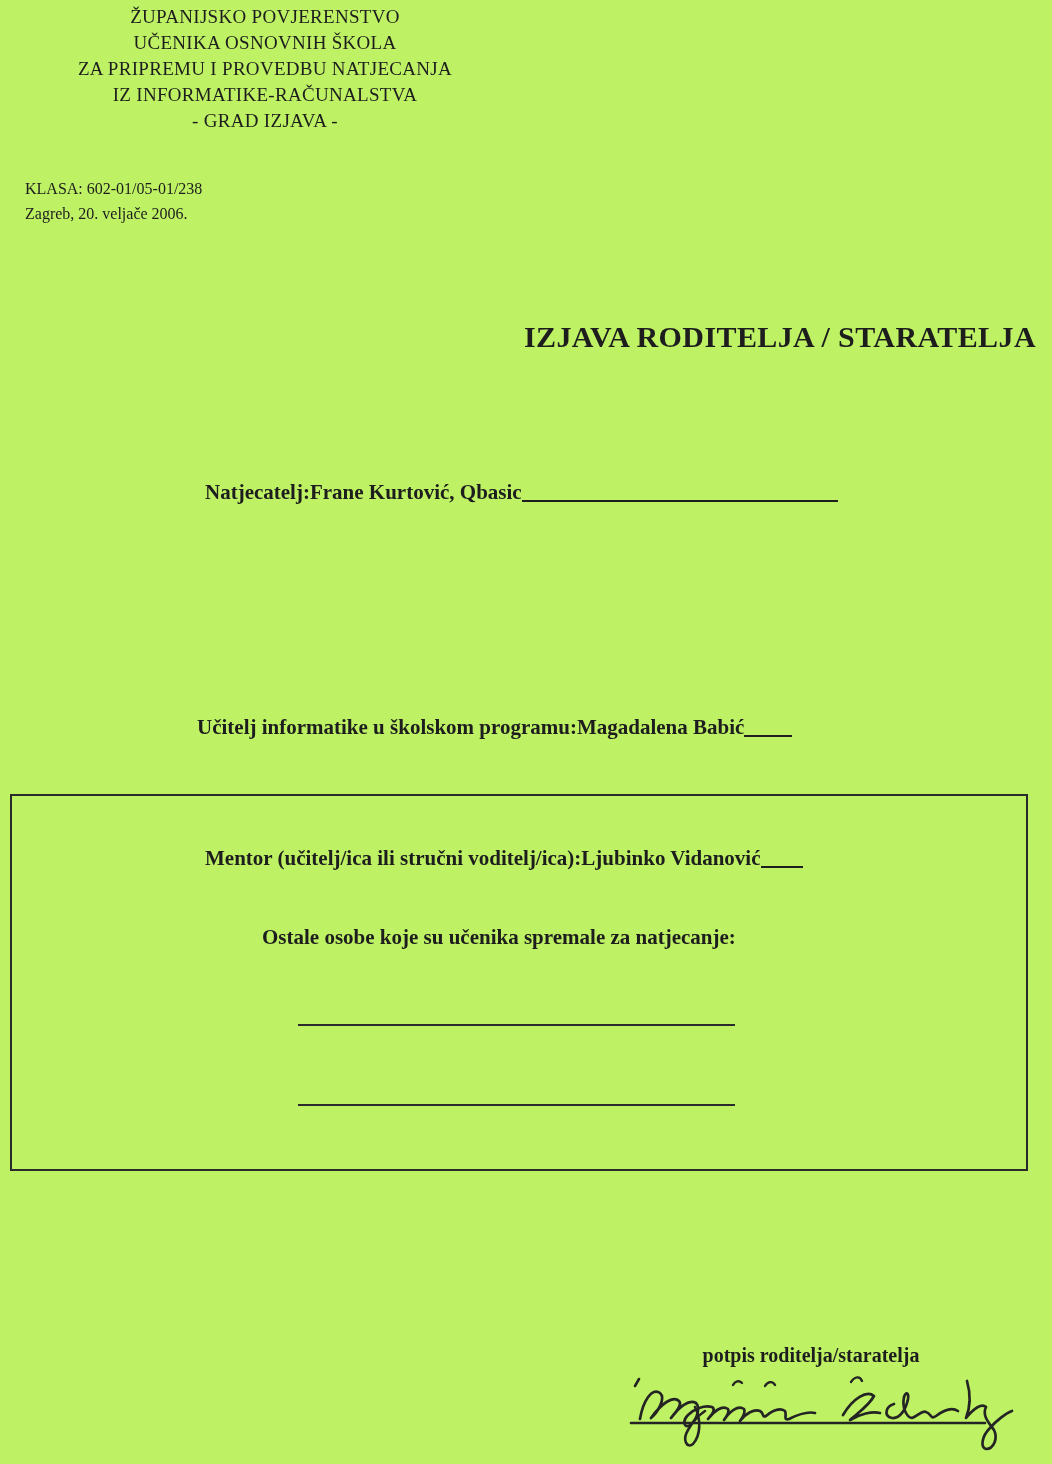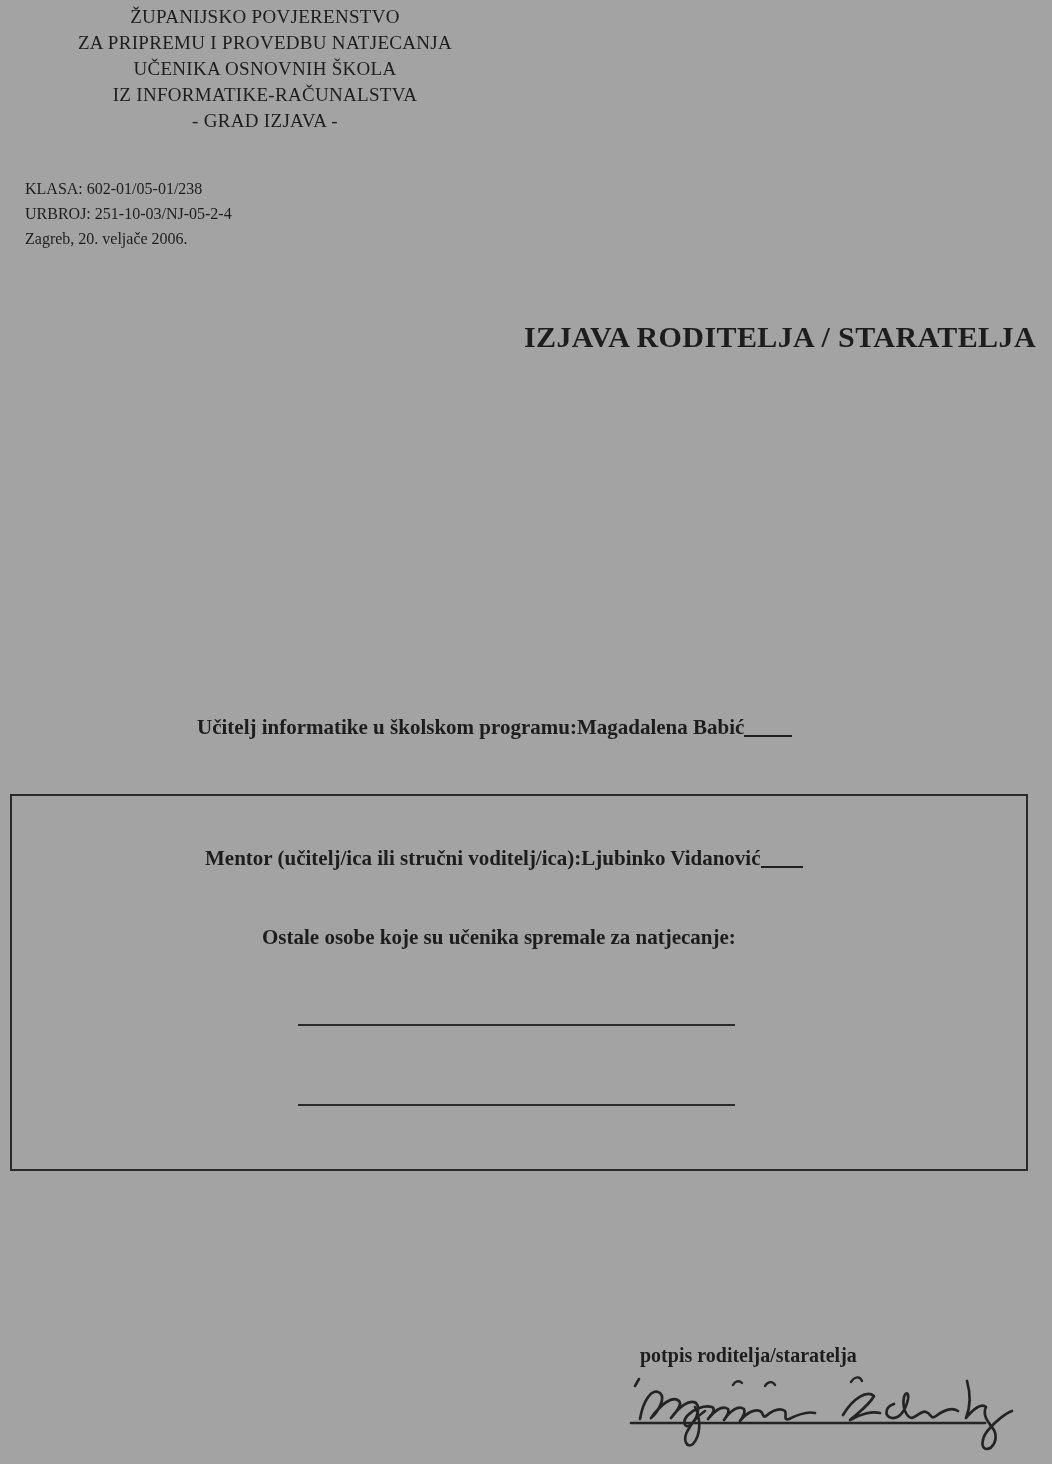--- a/index.html
+++ b/index.html
@@ -4,21 +4,21 @@
 <style>
   html, body {
     margin: 0;
     padding: 0;
     background: #fcfcfc;
   }
   .page {
     position: relative;
     width: 1052px;
     height: 1464px;
-    background: #a3a3a3;
+    background: #bef264;
     font-family: "Liberation Serif", "DejaVu Serif", serif;
     color: #1d1d1d;
     overflow: hidden;
   }
   .header {
     position: absolute;
     left: 30px;
     top: 4px;
     width: 470px;
     text-align: center;
@@ -79,21 +79,21 @@
     left: 298px;
     width: 437px;
     height: 0;
     border-top: 2px solid #2b2b2b;
   }
   .sig-label {
     position: absolute;
     left: 640px;
     top: 1344px;
     width: 342px;
-    text-align: left;
+    text-align: center;
     font-size: 20px;
     font-weight: bold;
     white-space: nowrap;
   }
   .sig-svg {
     position: absolute;
     left: 615px;
     top: 1363px;
     width: 410px;
     height: 96px;
@@ -105,34 +105,37 @@
     stroke-linejoin: round;
   }
 </style>
 </head>
 <body>
 
 <div class="page">
 
   <div class="header">
     <div>ŽUPANIJSKO POVJERENSTVO</div>
+    <div>UČENIKA OSNOVNIH ŠKOLA</div>
     <div>ZA PRIPREMU I PROVEDBU NATJECANJA</div>
-    <div>UČENIKA OSNOVNIH ŠKOLA</div>
     <div>IZ INFORMATIKE-RAČUNALSTVA</div>
     <div>- GRAD IZJAVA -</div>
   </div>
 
   <div class="meta">
     <div>KLASA: 602-01/05-01/238</div>
-    <div>URBROJ: 251-10-03/NJ-05-2-4</div>
     <div>Zagreb, 20. veljače 2006.</div>
   </div>
 
   <h1 class="title">IZJAVA RODITELJA / STARATELJA</h1>
 
+  <div class="frow" style="left:205px; top:479px; width:633px;">
+    <span class="flabel">Natjecatelj:Frane Kurtović, Qbasic</span>
+    <span class="fill"></span>
+  </div>
 
 
 
   <div class="frow" style="left:197px; top:714px;">
     <span class="flabel">Učitelj informatike u školskom programu:Magadalena Babić</span>
     <span class="fill short" style="width:48px;"></span>
   </div>
 
   <div class="mentor-box"></div>
 

